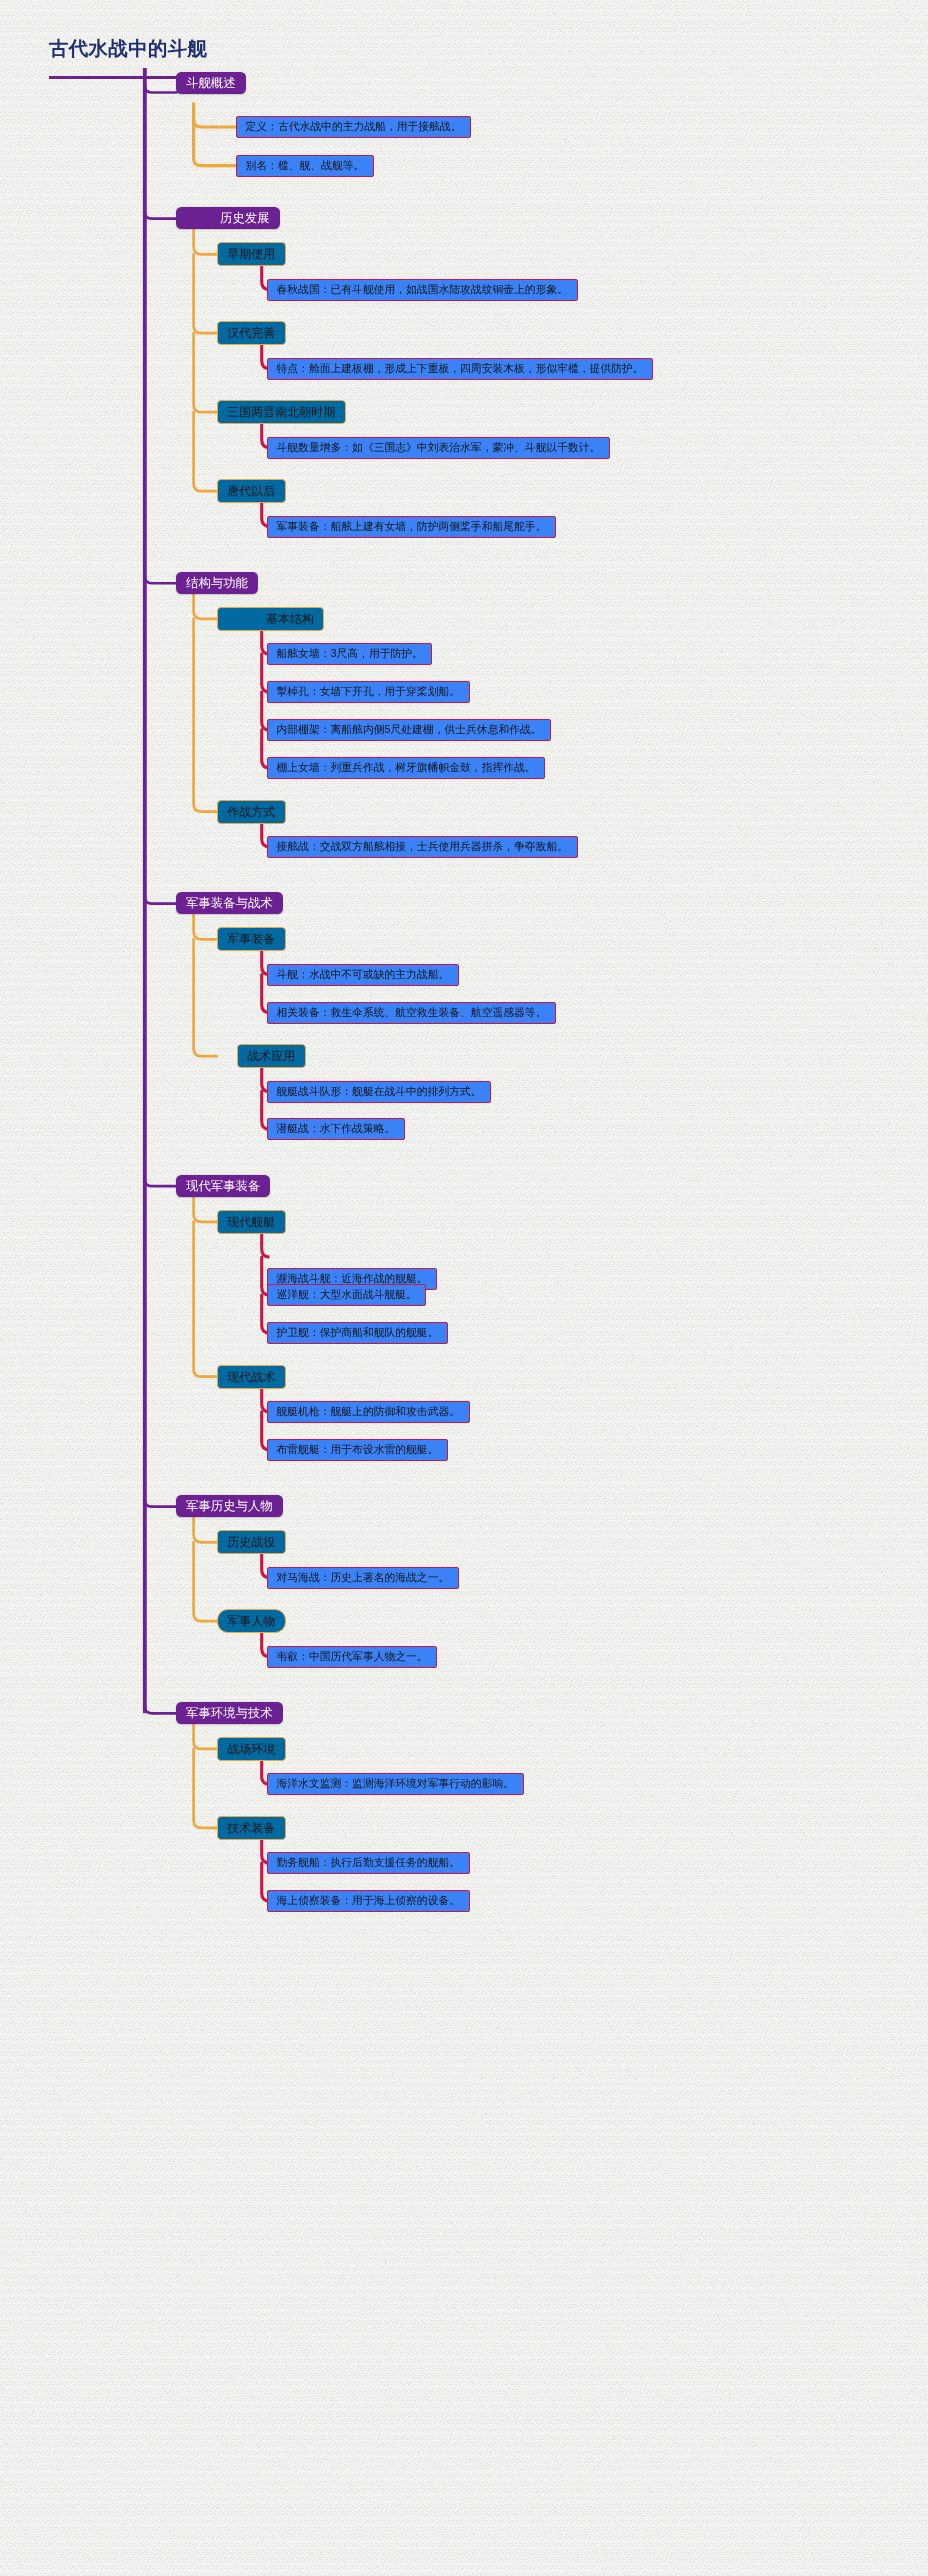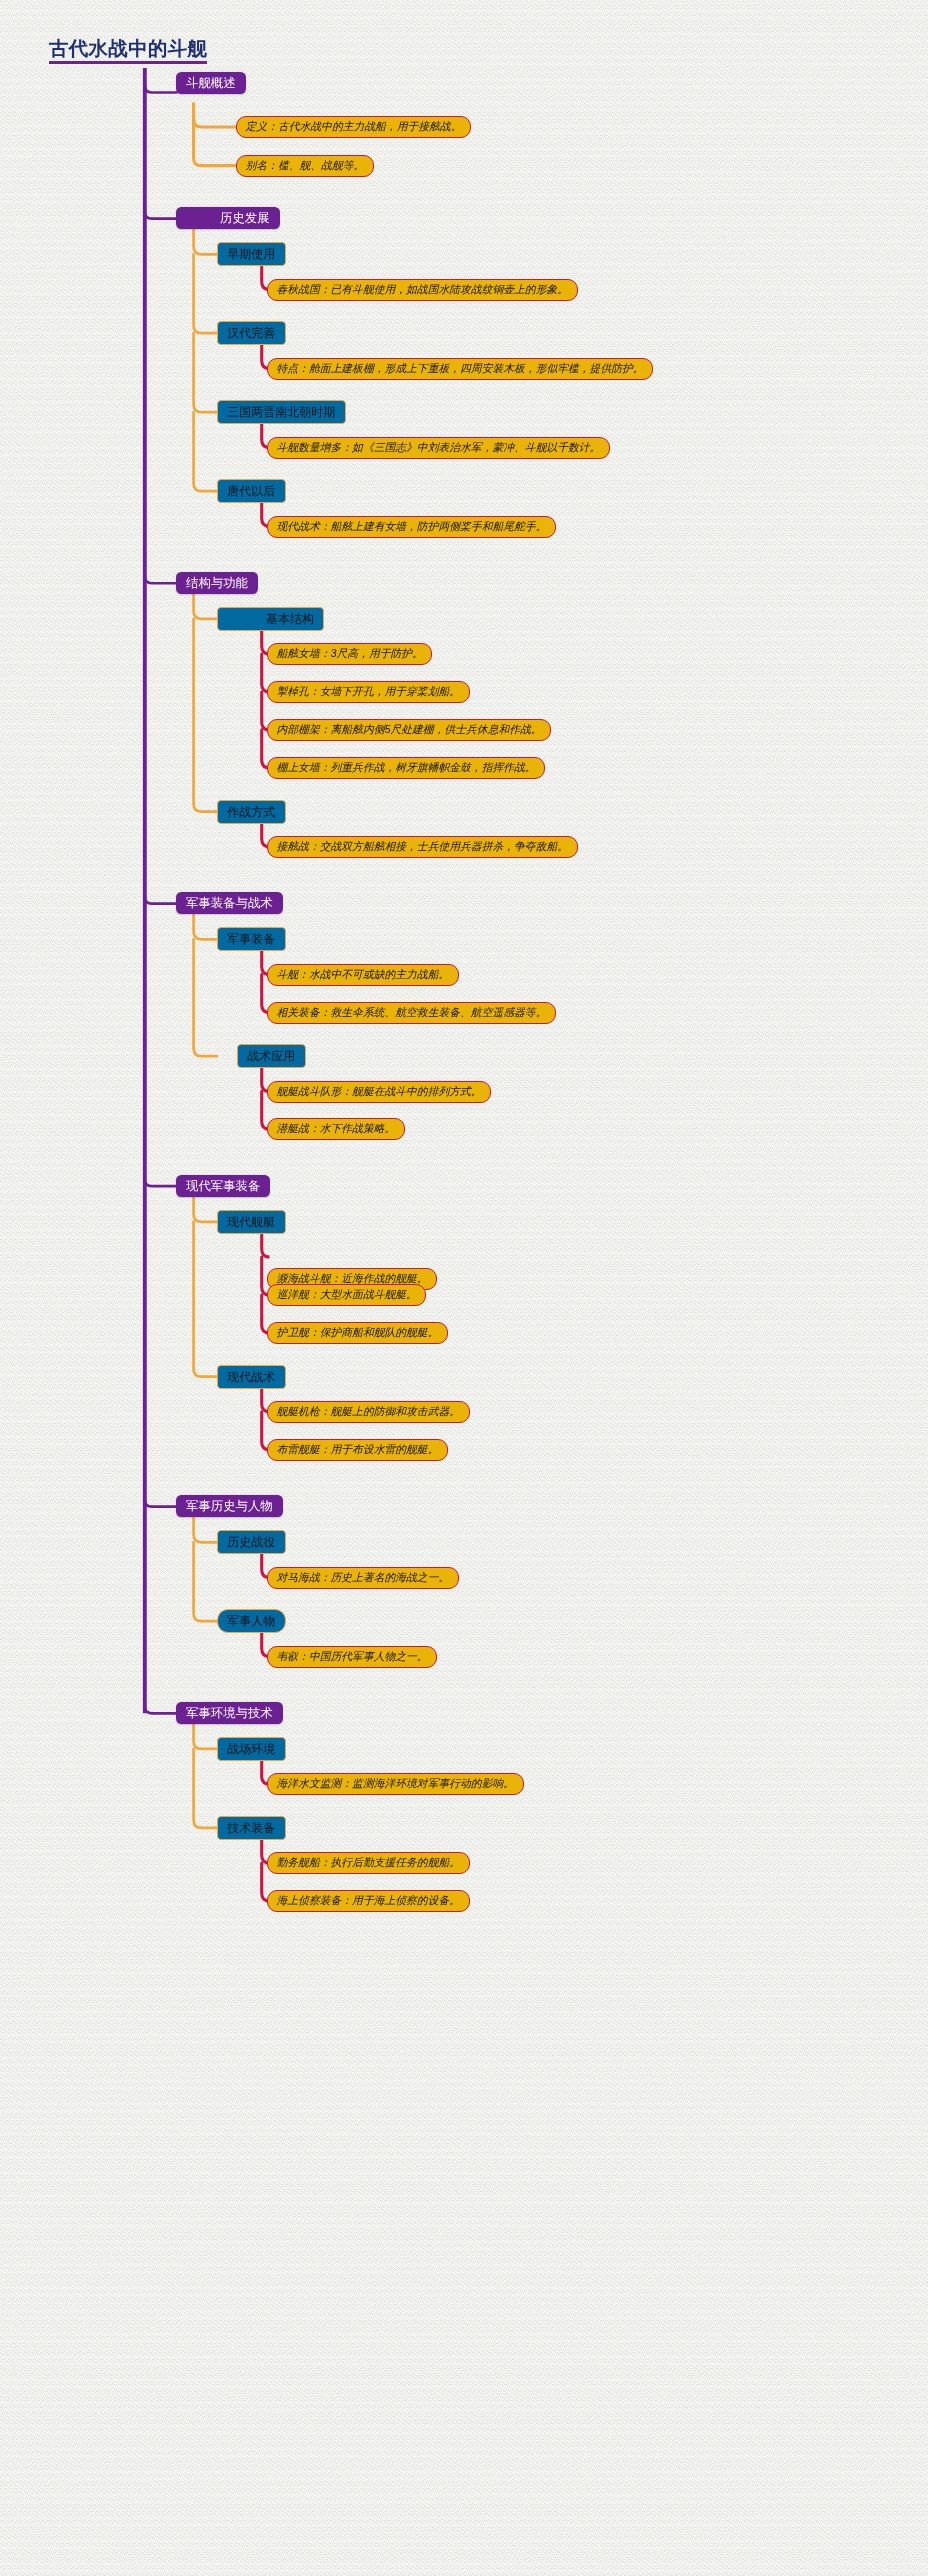--- a/index.html
+++ b/index.html
@@ -22,21 +22,21 @@
   #wires{position:absolute;left:0;top:0;width:929px;height:2576px;z-index:1;pointer-events:none;}
 
   #map-title{
     position:absolute;
     left:49px; top:37px;
     font-size:19.4px;
     font-weight:700;
     color:#1f2f72;
     letter-spacing:0.4px;
     white-space:nowrap;
-    padding-bottom:1px;
+    padding-bottom:16px;
     border-bottom:3.1px solid #6b2191;
     line-height:23px;
   }
 
   .node{
     position:absolute;
     box-sizing:border-box;
     white-space:nowrap;
     display:flex;align-items:center;
   }
@@ -53,28 +53,27 @@
   .n2{
     background:#0369a1;
     border:1.9px solid #f0a73c;
     border-radius:4.6px;
     color:#141414;
     font-size:12px;
     padding:0 9.3px;
     height:24px;
   }
   .n3{
-    background:#eab308;
+    background:#3b82f6;
     border:1.9px solid #cc1445;
-    border-radius:10px;
+    border-radius:2px;
     color:#141414;
     font-size:10.8px;
     padding:0 8.5px;
     height:21.7px;
-    font-style:italic;
   }
 </style>
 </head>
 <body>
 
 <div id="paper-texture"></div>
 
 <svg id="wires" viewBox="0 0 1200 3328">
     <path d="M 250 134 L 250 154 Q 250 164 260 164 L 305 164" fill="none" stroke="#f0a73c" stroke-width="4" stroke-linecap="round"></path>
     <path d="M 250 134 L 250 204 Q 250 214 260 214 L 305 214" fill="none" stroke="#f0a73c" stroke-width="4" stroke-linecap="round"></path>
@@ -131,21 +130,21 @@
     <div class="node n3" style="left: 236px; top: 116px;">定义：古代水战中的主力战船，用于接舷战。</div>
     <div class="node n3" style="left: 236px; top: 155px;">别名：槛、舰、战舰等。</div>
     <div class="node n1" style="left: 176px; top: 207px; padding-left: 44px;">历史发展</div>
     <div class="node n2" style="left: 217px; top: 242px;">早期使用</div>
     <div class="node n3" style="left: 267px; top: 279px;">春秋战国：已有斗舰使用，如战国水陆攻战纹铜壶上的形象。</div>
     <div class="node n2" style="left: 217px; top: 321px;">汉代完善</div>
     <div class="node n3" style="left: 267px; top: 358px;">特点：舱面上建板棚，形成上下重板，四周安装木板，形似牢槛，提供防护。</div>
     <div class="node n2" style="left: 217px; top: 400px;">三国两晋南北朝时期</div>
     <div class="node n3" style="left: 267px; top: 437px;">斗舰数量增多：如《三国志》中刘表治水军，蒙冲、斗舰以千数计。</div>
     <div class="node n2" style="left: 217px; top: 479px;">唐代以后</div>
-    <div class="node n3" style="left: 267px; top: 516px;">现代战术：船舷上建有女墙，防护两侧桨手和船尾舵手。</div>
+    <div class="node n3" style="left: 267px; top: 516px;">军事装备：船舷上建有女墙，防护两侧桨手和船尾舵手。</div>
     <div class="node n1" style="left: 176px; top: 572px;">结构与功能</div>
     <div class="node n2" style="left: 217px; top: 607px; padding-left: 48px;">基本结构</div>
     <div class="node n3" style="left: 267px; top: 643px;">船舷女墙：3尺高，用于防护。</div>
     <div class="node n3" style="left: 267px; top: 681px;">掣棹孔：女墙下开孔，用于穿桨划船。</div>
     <div class="node n3" style="left: 267px; top: 719px;">内部棚架：离船舷内侧5尺处建棚，供士兵休息和作战。</div>
     <div class="node n3" style="left: 267px; top: 757px;">棚上女墙：列重兵作战，树牙旗幡帜金鼓，指挥作战。</div>
     <div class="node n2" style="left: 217px; top: 800px;">作战方式</div>
     <div class="node n3" style="left: 267px; top: 836px;">接舷战：交战双方船舷相接，士兵使用兵器拼杀，争夺敌船。</div>
     <div class="node n1" style="left: 176px; top: 892px;">军事装备与战术</div>
     <div class="node n2" style="left: 217px; top: 927px;">军事装备</div>

